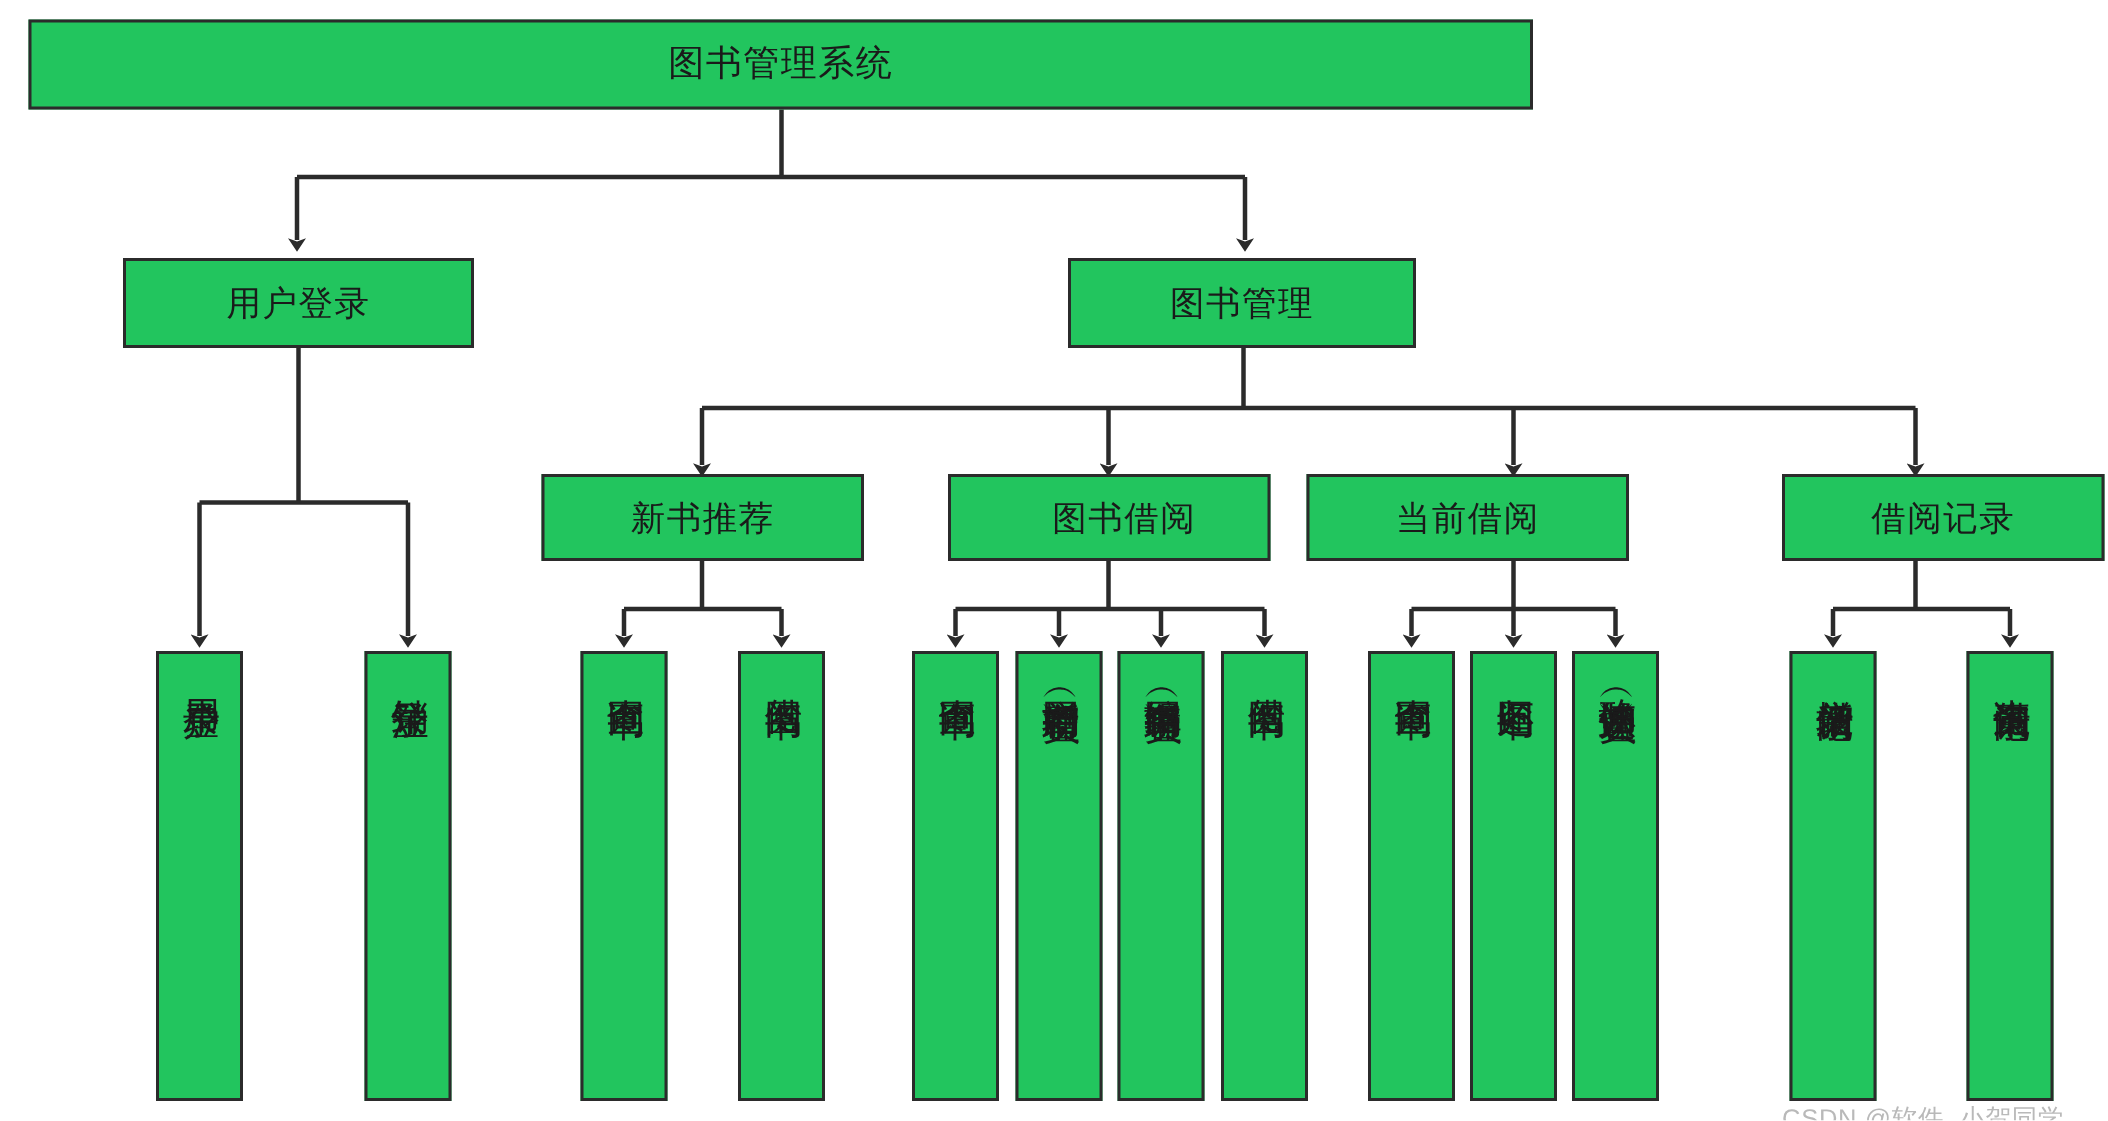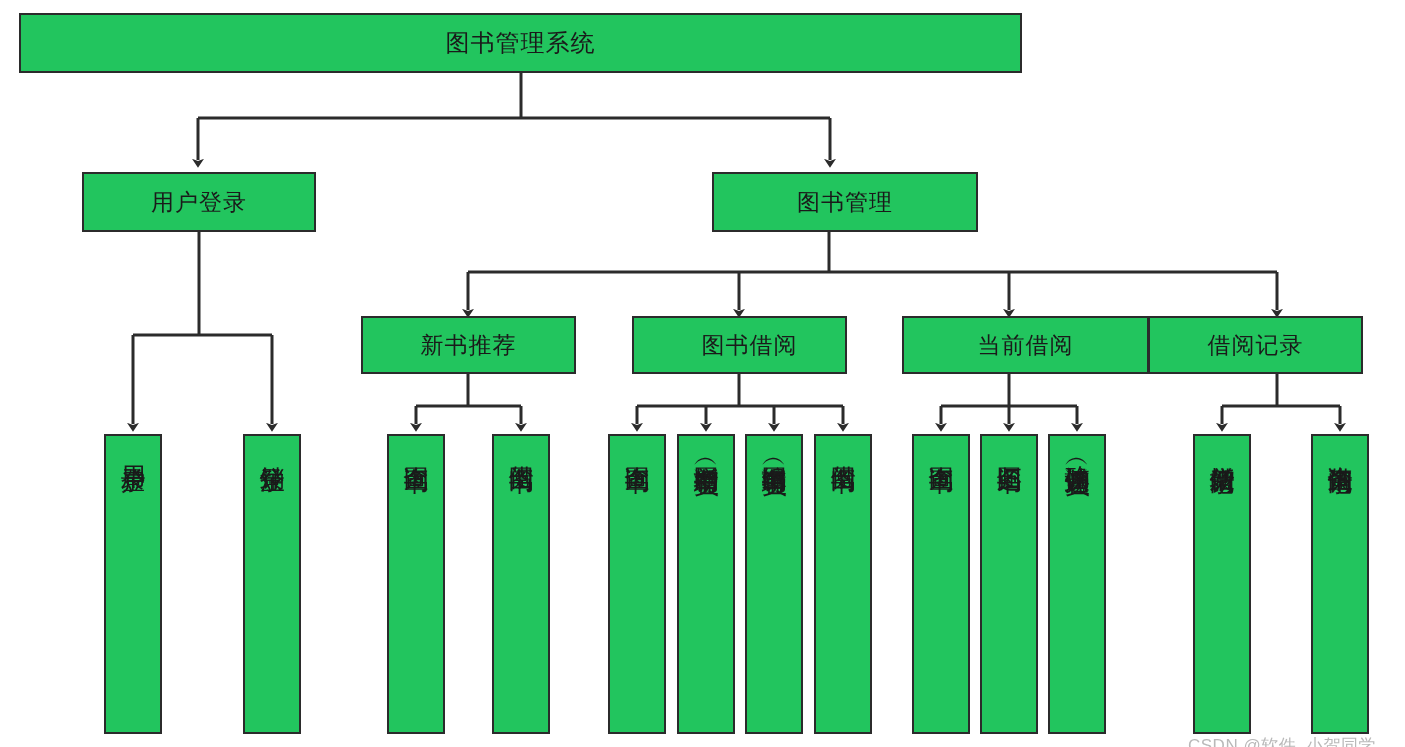--- a/index.html
+++ b/index.html
@@ -128,34 +128,34 @@
     </g>
   </svg>
 
   <div class="node horiz root" style="left:19px; top:13px; width:1003px; height:60px;">
     <span class="label">图书管理系统</span>
   </div>
 
   <div class="node horiz" style="left:82px; top:172px; width:234px; height:60px;">
     <span class="label">用户登录</span>
   </div>
-  <div class="node horiz" style="left:712px; top:172px; width:266px; height:60px;">
+  <div class="node horiz" style="left:712px; top:172px; width:232px; height:60px;">
     <span class="label">图书管理</span>
   </div>
 
   <div class="node horiz" style="left:361px; top:316px; width:215px; height:58px;">
     <span class="label">新书推荐</span>
   </div>
   <div class="node horiz" style="left:632px; top:316px; width:215px; height:58px;padding-left:20px;">
     <span class="label">图书借阅</span>
   </div>
-  <div class="node horiz" style="left:902px; top:316px; width:247px; height:58px;">
+  <div class="node horiz" style="left:871px; top:316px; width:215px; height:58px;">
     <span class="label">当前借阅</span>
   </div>
-  <div class="node horiz" style="left:1148px; top:316px; width:215px; height:58px;">
+  <div class="node horiz" style="left:1188px; top:316px; width:215px; height:58px;">
     <span class="label">借阅记录</span>
   </div>
 
   <div class="node vert" style="left:104px; top:434px; width:58px; height:300px;">
     <span class="label">用户登录</span>
   </div>
   <div class="node vert" style="left:243px; top:434px; width:58px; height:300px;">
     <span class="label">注销登录</span>
   </div>
 

